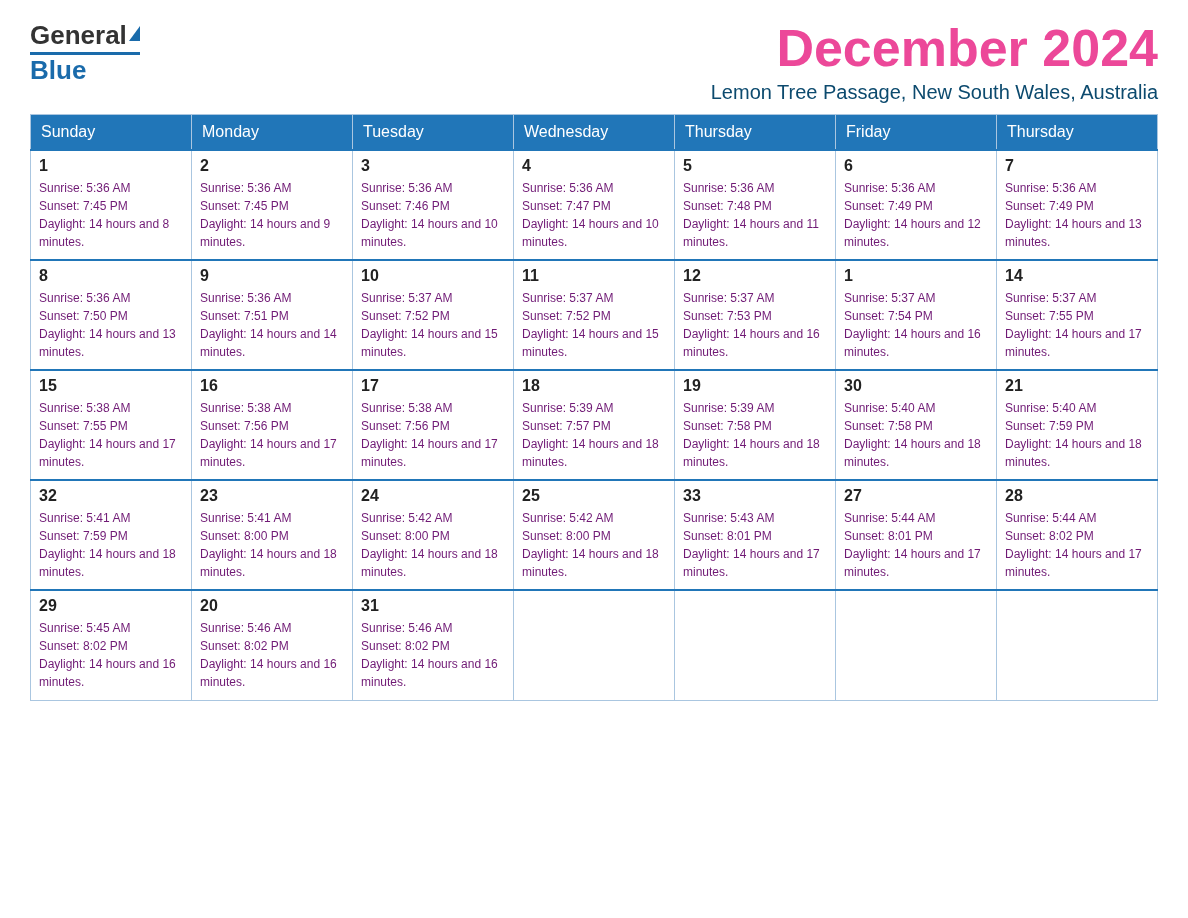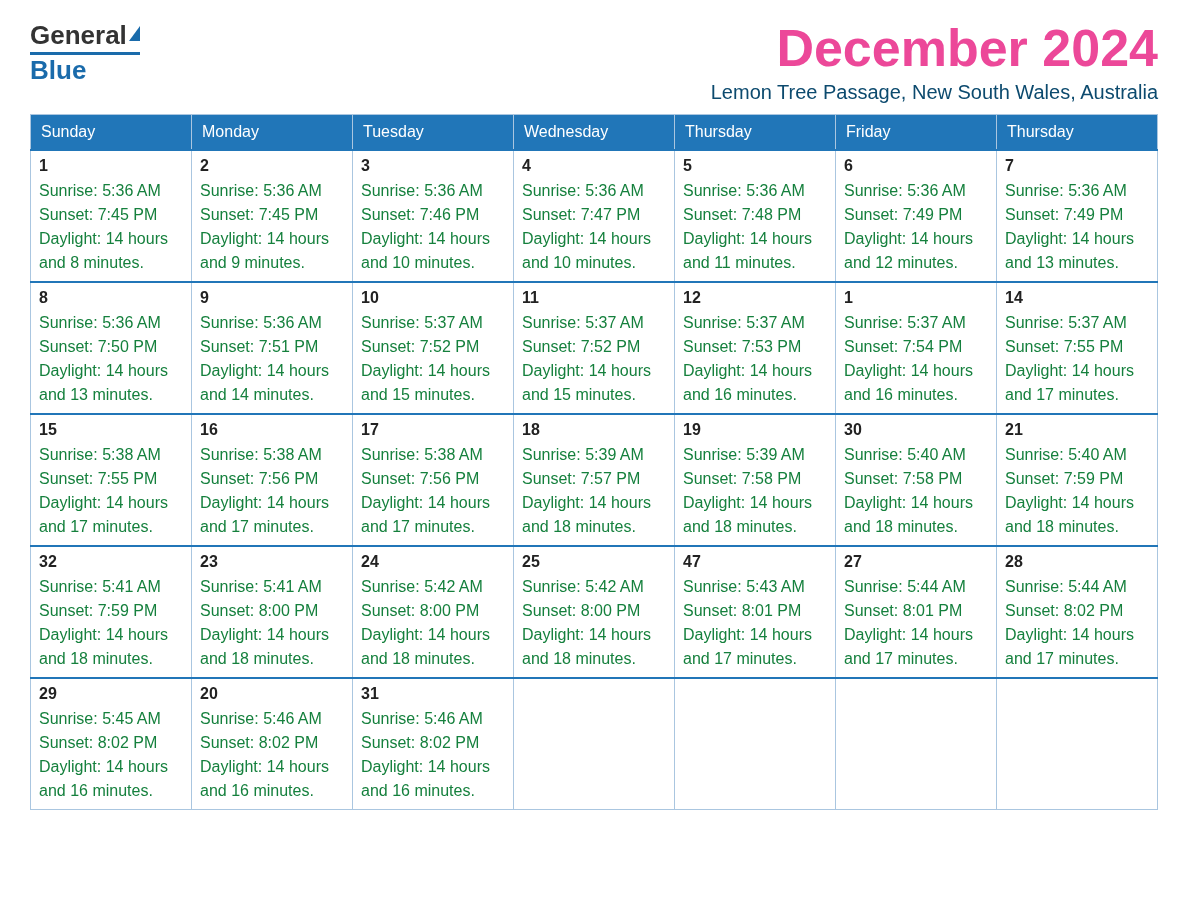--- a/index.html
+++ b/index.html
@@ -58,22 +58,22 @@
       height: 110px;
     }
     .day-number {
       font-size: 16px;
       font-weight: bold;
       color: #222;
       display: block;
       margin-bottom: 4px;
     }
     .day-info {
-      font-size: 16px;
-      color: #15803d;
+      font-size: 12px;
+      color: #701a75;
       line-height: 1.5;
     }
     .empty-cell {
       background: #fff;
     }
     .week-row td {
       border-top: 2px solid #2176b8;
     }
   </style>
 </head>
@@ -133,21 +133,21 @@
         <td><span class="day-number">18</span><span class="day-info">Sunrise: 5:39 AM<br>Sunset: 7:57 PM<br>Daylight: 14 hours and 18 minutes.</span></td>
         <td><span class="day-number">19</span><span class="day-info">Sunrise: 5:39 AM<br>Sunset: 7:58 PM<br>Daylight: 14 hours and 18 minutes.</span></td>
         <td><span class="day-number">30</span><span class="day-info">Sunrise: 5:40 AM<br>Sunset: 7:58 PM<br>Daylight: 14 hours and 18 minutes.</span></td>
         <td><span class="day-number">21</span><span class="day-info">Sunrise: 5:40 AM<br>Sunset: 7:59 PM<br>Daylight: 14 hours and 18 minutes.</span></td>
       </tr>
       <tr class="week-row">
         <td><span class="day-number">32</span><span class="day-info">Sunrise: 5:41 AM<br>Sunset: 7:59 PM<br>Daylight: 14 hours and 18 minutes.</span></td>
         <td><span class="day-number">23</span><span class="day-info">Sunrise: 5:41 AM<br>Sunset: 8:00 PM<br>Daylight: 14 hours and 18 minutes.</span></td>
         <td><span class="day-number">24</span><span class="day-info">Sunrise: 5:42 AM<br>Sunset: 8:00 PM<br>Daylight: 14 hours and 18 minutes.</span></td>
         <td><span class="day-number">25</span><span class="day-info">Sunrise: 5:42 AM<br>Sunset: 8:00 PM<br>Daylight: 14 hours and 18 minutes.</span></td>
-        <td><span class="day-number">47</span><span class="day-info">Sunrise: 5:43 AM<br>Sunset: 8:01 PM<br>Daylight: 14 hours and 17 minutes.</span></td>
+        <td><span class="day-number">33</span><span class="day-info">Sunrise: 5:43 AM<br>Sunset: 8:01 PM<br>Daylight: 14 hours and 17 minutes.</span></td>
         <td><span class="day-number">27</span><span class="day-info">Sunrise: 5:44 AM<br>Sunset: 8:01 PM<br>Daylight: 14 hours and 17 minutes.</span></td>
         <td><span class="day-number">28</span><span class="day-info">Sunrise: 5:44 AM<br>Sunset: 8:02 PM<br>Daylight: 14 hours and 17 minutes.</span></td>
       </tr>
       <tr class="week-row">
         <td><span class="day-number">29</span><span class="day-info">Sunrise: 5:45 AM<br>Sunset: 8:02 PM<br>Daylight: 14 hours and 16 minutes.</span></td>
         <td><span class="day-number">20</span><span class="day-info">Sunrise: 5:46 AM<br>Sunset: 8:02 PM<br>Daylight: 14 hours and 16 minutes.</span></td>
         <td><span class="day-number">31</span><span class="day-info">Sunrise: 5:46 AM<br>Sunset: 8:02 PM<br>Daylight: 14 hours and 16 minutes.</span></td>
         <td class="empty-cell"></td>
         <td class="empty-cell"></td>
         <td class="empty-cell"></td>

